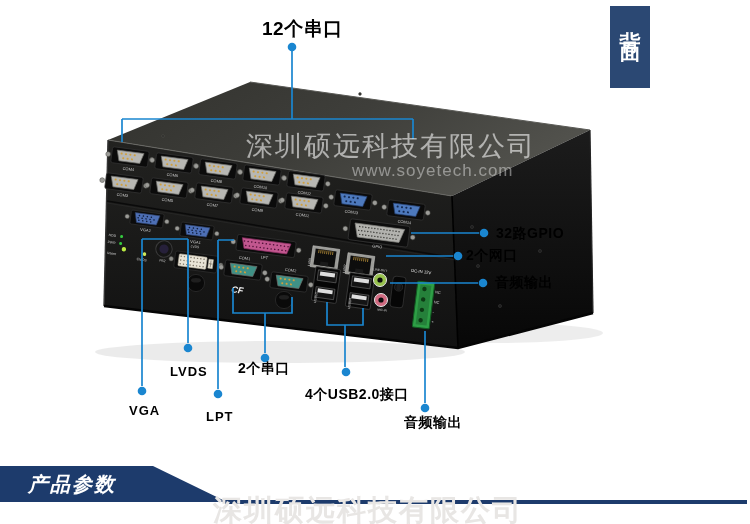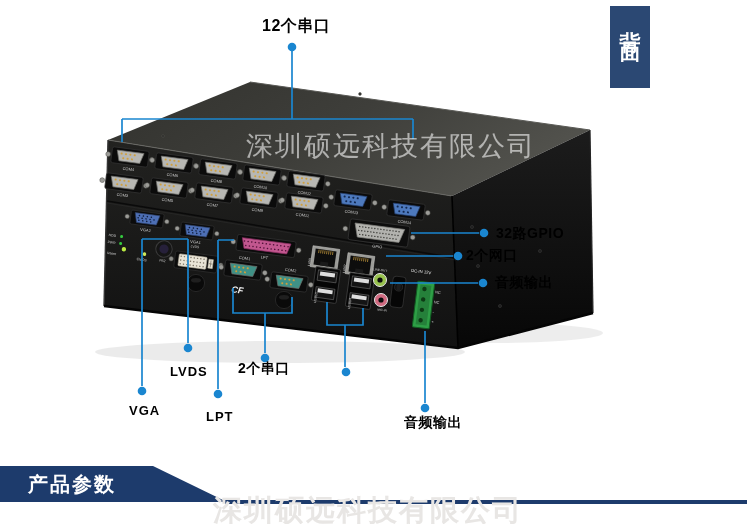--- a/index.html
+++ b/index.html
@@ -13,21 +13,21 @@
           color:rgba(255,255,255,0.58);white-space:nowrap;}
   .wm-site{position:absolute;z-index:2;left:352px;top:161px;font-size:17px;letter-spacing:1px;
           color:rgba(255,255,255,0.42);white-space:nowrap;}
   .wm-bottom{position:absolute;z-index:5;left:213px;top:491px;font-size:29px;font-weight:bold;
           letter-spacing:2px;color:#e8e6e4;white-space:nowrap;}
   .corner-tab{position:absolute;z-index:4;left:610px;top:6px;width:40px;height:82px;
           background:#2b4873;display:flex;justify-content:center;}
   .corner-tab span{writing-mode:vertical-rl;text-orientation:upright;color:#fff;
           font-size:21px;font-weight:bold;letter-spacing:11px;padding-top:9px;}
   .banner{position:absolute;z-index:4;left:0;top:466px;width:227px;height:36px;background:#1d3b6c;
-          clip-path:polygon(0 0,67.4% 0,100% 100%,0 100%);}
+          clip-path:polygon(0 0,67.4% 0,100% 100%,0 100%);font-style:italic;}
   .banner span{display:block;padding-left:28px;line-height:36px;color:#fff;font-size:20px;
           font-weight:bold;letter-spacing:2px;}
   .navy-line{position:absolute;z-index:4;left:225px;top:500px;width:522px;height:4px;background:#1d3b6c;}
   .plabel{font-size:4px;fill:#c9c9c9;text-anchor:middle;}
   .plabel2{font-size:3.4px;fill:#c9c9c9;text-anchor:middle;}
 </style>
 </head>
 <body>
 
 <div class="stage">
@@ -323,30 +323,32 @@
     <circle cx="142" cy="391" r="4.3"></circle>
     <circle cx="188" cy="348" r="4.3"></circle>
     <circle cx="218" cy="394" r="4.3"></circle>
     <circle cx="265" cy="358" r="4.3"></circle>
     <circle cx="346" cy="372" r="4.3"></circle>
     <circle cx="425" cy="408" r="4.3"></circle>
   </g>
 </svg>
 
 <div class="wm-top">深圳硕远科技有限公司</div>
+<div class="wm-site">www.soyetech.com</div>
 <div class="wm-bottom">深圳硕远科技有限公司</div>
 
-<div class="callout" style="left:262px;top:16px;font-size:16px;">12个串口</div>
+<div class="callout" style="left:262px;top:16px;font-size:19px;">12个串口</div>
 <div class="callout" style="left:496px;top:225px;">32路GPIO</div>
 <div class="callout" style="left:466px;top:247px;">2个网口</div>
 <div class="callout" style="left:495px;top:274px;">音频输出</div>
 <div class="callout en" style="left:170px;top:364px;">LVDS</div>
 <div class="callout en" style="left:129px;top:403px;text-align:center;">VGA</div>
 <div class="callout en" style="left:206px;top:409px;">LPT</div>
 <div class="callout" style="left:238px;top:360px;">2个串口</div>
+<div class="callout" style="left:305px;top:386px;">4个USB2.0接口</div>
 <div class="callout" style="left:404px;top:414px;">音频输出</div>
 
 <div class="corner-tab">
   <span>背面</span>
 </div>
 <div class="banner">
   <span>产品参数</span>
 </div>
 <div class="navy-line"></div>
 

